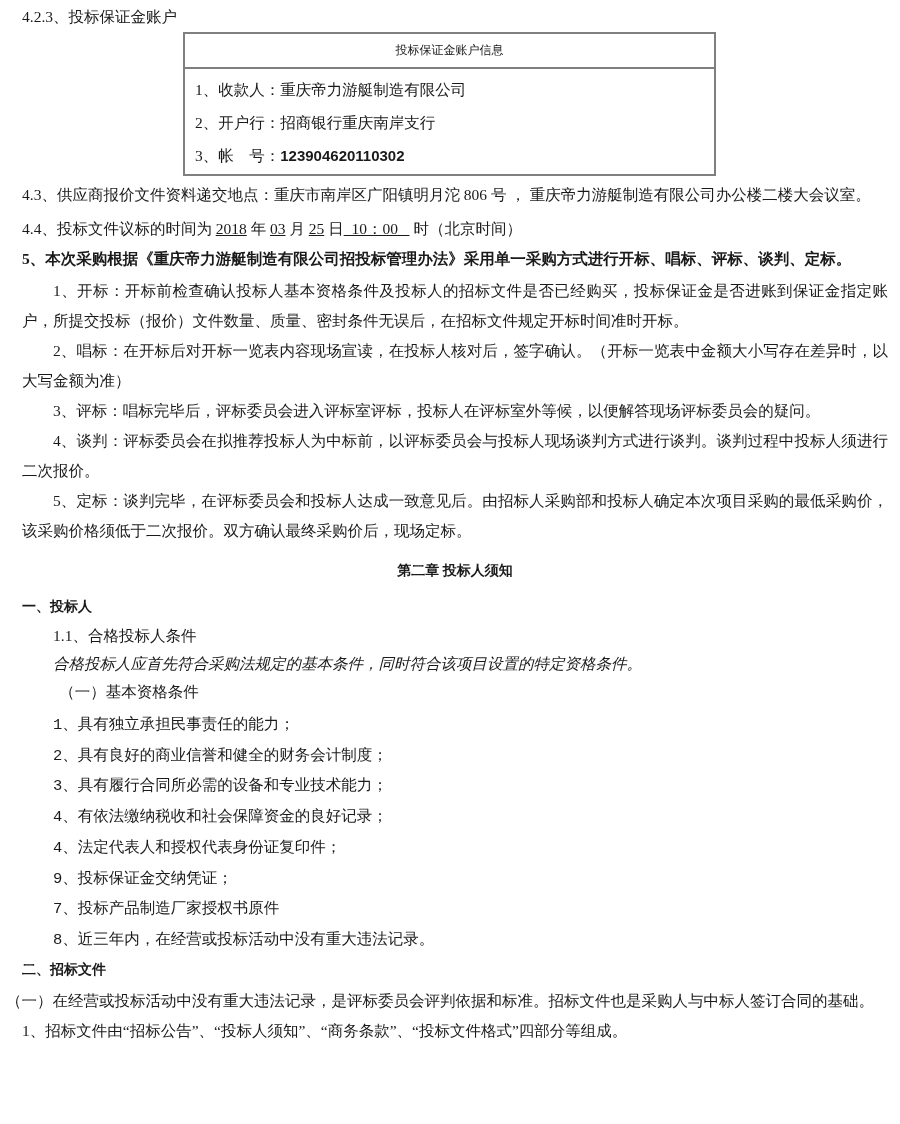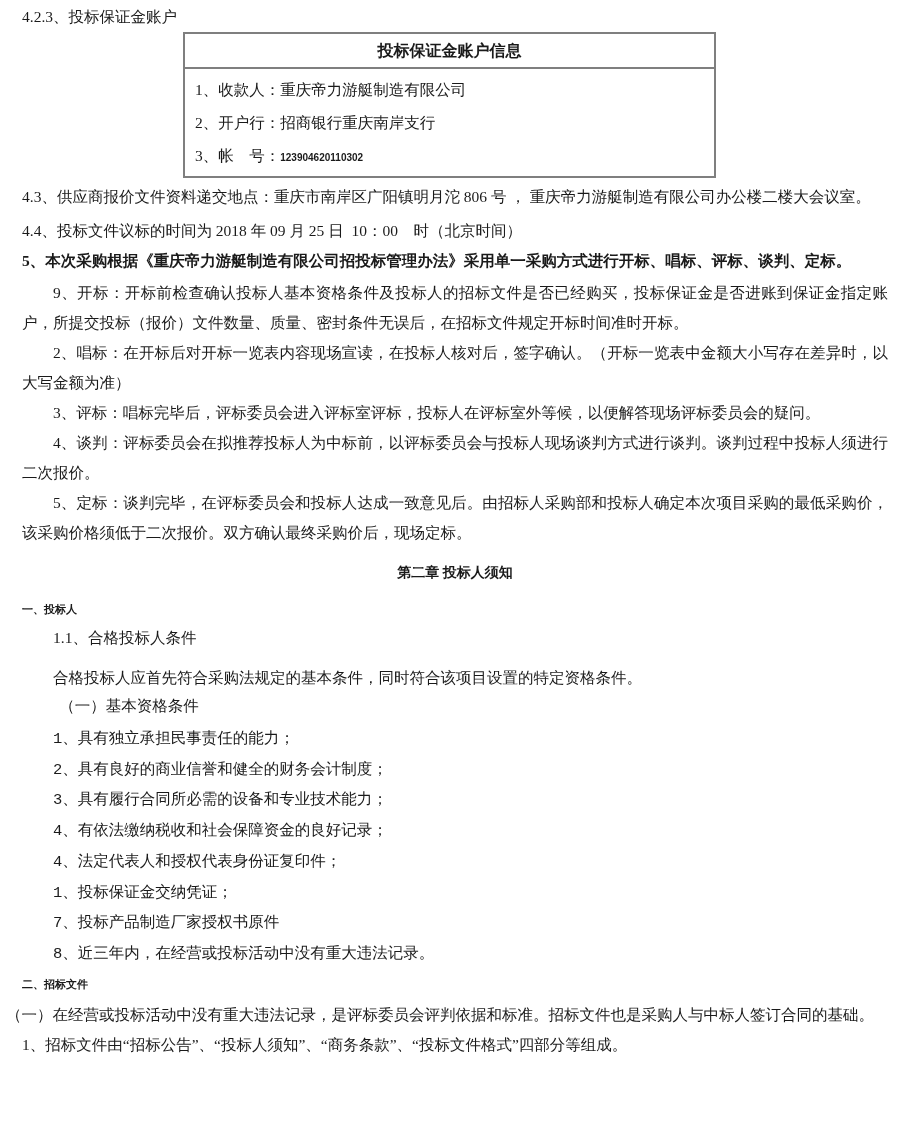--- a/index.html
+++ b/index.html
@@ -12,38 +12,38 @@
   p{margin:0;}
   .line{line-height:30px;}
   .sec423{line-height:22px;}
   
   .dep-table{
     width:533px;margin:4px 0 0 161px;
     border:2px solid #7f7f7f;box-sizing:border-box;
   }
   .dep-head{
     height:33px;line-height:33px;border-bottom:2px solid #7f7f7f;
-    text-align:center;font-weight:bold;font-size:16px;
+    text-align:center;font-weight:normal;font-size:12px;
   }
   .dep-body{padding:4px 16px 2px 10px;}
   .dep-body p{line-height:33px;}
-  .acct-num{font-family:"Liberation Sans","DejaVu Sans",sans-serif;font-size:10px;font-weight:600;}
+  .acct-num{font-family:"Liberation Sans","DejaVu Sans",sans-serif;font-size:15px;font-weight:600;}
   
   .sec43{margin-top:4px;white-space:nowrap;}
   .sec44{margin-top:4px;}
   .k{white-space:pre;}
-  .u{white-space:pre;}
+  .u{text-decoration:underline;white-space:pre;}
   .sec5{font-weight:bold;text-align:justify;}
   .proc p{line-height:30px;text-indent:2em;text-align:justify;}
   .proc{margin-top:2px;}
   .chapter{margin-top:12px;font-size:14px;font-weight:bold;text-align:center;line-height:26px;}
-  .h-bold{font-weight:bold;font-size:11px;line-height:26px;}
+  .h-bold{font-weight:bold;font-size:14px;line-height:26px;}
   .sec1h{margin-top:10px;}
   .sec11{margin-top:2px;text-indent:2em;line-height:28px;}
-  .sec11body{margin-top:12px;text-indent:2em;line-height:28px;}
+  .sec11body{text-indent:2em;line-height:28px;font-style:italic;}
   .basich{text-indent:2.4em;line-height:28px;}
   .quals{margin-top:4px;font-family:Liberation Mono, monospace;}
   .quals p{line-height:30.7px;text-indent:2em;}
   .sec2h{line-height:28px;}
   .sec2items p{line-height:30px;text-align:justify;}
   .sec2items .outdent{margin-left:-16px;margin-top:2px;}
 </style>
 </head>
 <body>
 
@@ -53,46 +53,46 @@
   <div class="dep-head">投标保证金账户信息</div>
   <div class="dep-body">
     <p>1、收款人：重庆帝力游艇制造有限公司</p>
     <p>2、开户行：招商银行重庆南岸支行</p>
     <p><span class="k">3、帐　号：</span><span class="acct-num">123904620110302</span></p>
   </div>
 </div>
 
 <p class="line sec43">4.3、供应商报价文件资料递交地点：重庆市南岸区广阳镇明月沱 806 号 ， 重庆帝力游艇制造有限公司办公楼二楼大会议室。</p>
 
-<p class="line sec44"><span class="k">4.4、投标文件议标的时间为 </span><span class="u">2018</span><span class="k"> 年 </span><span class="u">09</span><span class="k"> 月 </span><span class="u">25</span><span class="k"> 日</span><span class="u">  10：00   </span><span class="k"> 时（北京时间）</span></p>
+<p class="line sec44"><span class="k">4.4、投标文件议标的时间为 </span><span class="u">2018</span><span class="k"> 年 </span><span class="u">03</span><span class="k"> 月 </span><span class="u">25</span><span class="k"> 日</span><span class="u">  10：00   </span><span class="k"> 时（北京时间）</span></p>
 
 <p class="line sec5">5、本次采购根据《重庆帝力游艇制造有限公司招投标管理办法》采用单一采购方式进行开标、唱标、评标、谈判、定标。</p>
 
 <div class="proc">
-  <p>9、开标：开标前检查确认投标人基本资格条件及投标人的招标文件是否已经购买，投标保证金是否进账到保证金指定账户，所提交投标（报价）文件数量、质量、密封条件无误后，在招标文件规定开标时间准时开标。</p>
+  <p>1、开标：开标前检查确认投标人基本资格条件及投标人的招标文件是否已经购买，投标保证金是否进账到保证金指定账户，所提交投标（报价）文件数量、质量、密封条件无误后，在招标文件规定开标时间准时开标。</p>
   <p>2、唱标：在开标后对开标一览表内容现场宣读，在投标人核对后，签字确认。（开标一览表中金额大小写存在差异时，以大写金额为准）</p>
   <p>3、评标：唱标完毕后，评标委员会进入评标室评标，投标人在评标室外等候，以便解答现场评标委员会的疑问。</p>
   <p>4、谈判：评标委员会在拟推荐投标人为中标前，以评标委员会与投标人现场谈判方式进行谈判。谈判过程中投标人须进行二次报价。</p>
   <p>5、定标：谈判完毕，在评标委员会和投标人达成一致意见后。由招标人采购部和投标人确定本次项目采购的最低采购价，该采购价格须低于二次报价。双方确认最终采购价后，现场定标。</p>
 </div>
 
 <p class="chapter">第二章 投标人须知</p>
 
 <p class="h-bold sec1h">一、投标人</p>
 <p class="sec11">1.1、合格投标人条件</p>
 <p class="sec11body">合格投标人应首先符合采购法规定的基本条件，同时符合该项目设置的特定资格条件。</p>
 <p class="basich">（一）基本资格条件</p>
 
 <div class="quals">
   <p>1、具有独立承担民事责任的能力；</p>
   <p>2、具有良好的商业信誉和健全的财务会计制度；</p>
   <p>3、具有履行合同所必需的设备和专业技术能力；</p>
   <p>4、有依法缴纳税收和社会保障资金的良好记录；</p>
   <p>4、法定代表人和授权代表身份证复印件；</p>
-  <p>1、投标保证金交纳凭证；</p>
+  <p>9、投标保证金交纳凭证；</p>
   <p>7、投标产品制造厂家授权书原件</p>
   <p>8、近三年内，在经营或投标活动中没有重大违法记录。</p>
 </div>
 
 <p class="h-bold sec2h">二、招标文件</p>
 
 <div class="sec2items">
   <p class="outdent">（一）在经营或投标活动中没有重大违法记录，是评标委员会评判依据和标准。招标文件也是采购人与中标人签订合同的基础。</p>
   <p>1、招标文件由“招标公告”、“投标人须知”、“商务条款”、“投标文件格式”四部分等组成。</p>
 </div>

